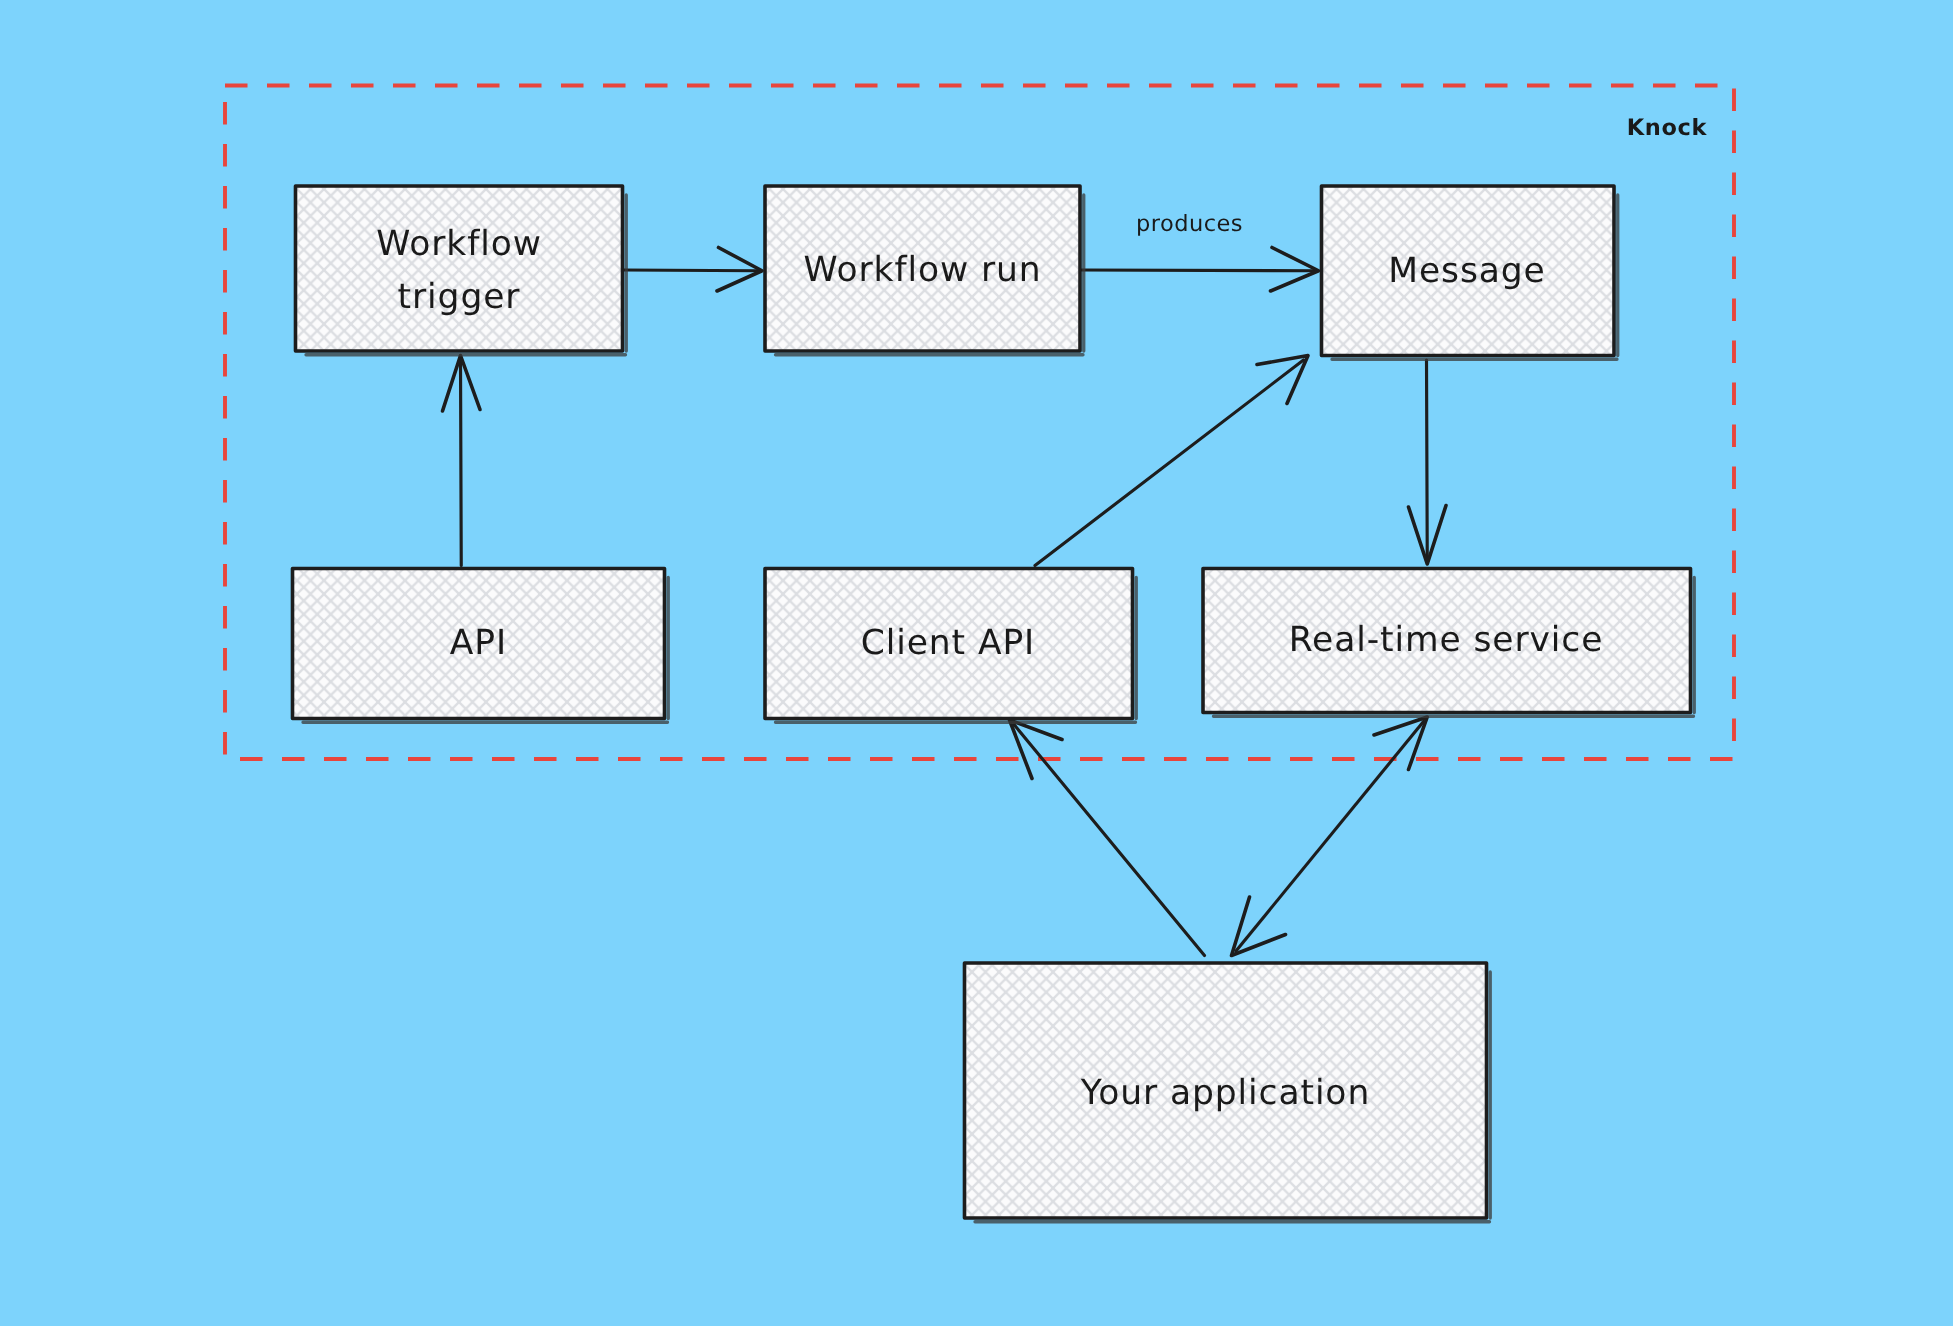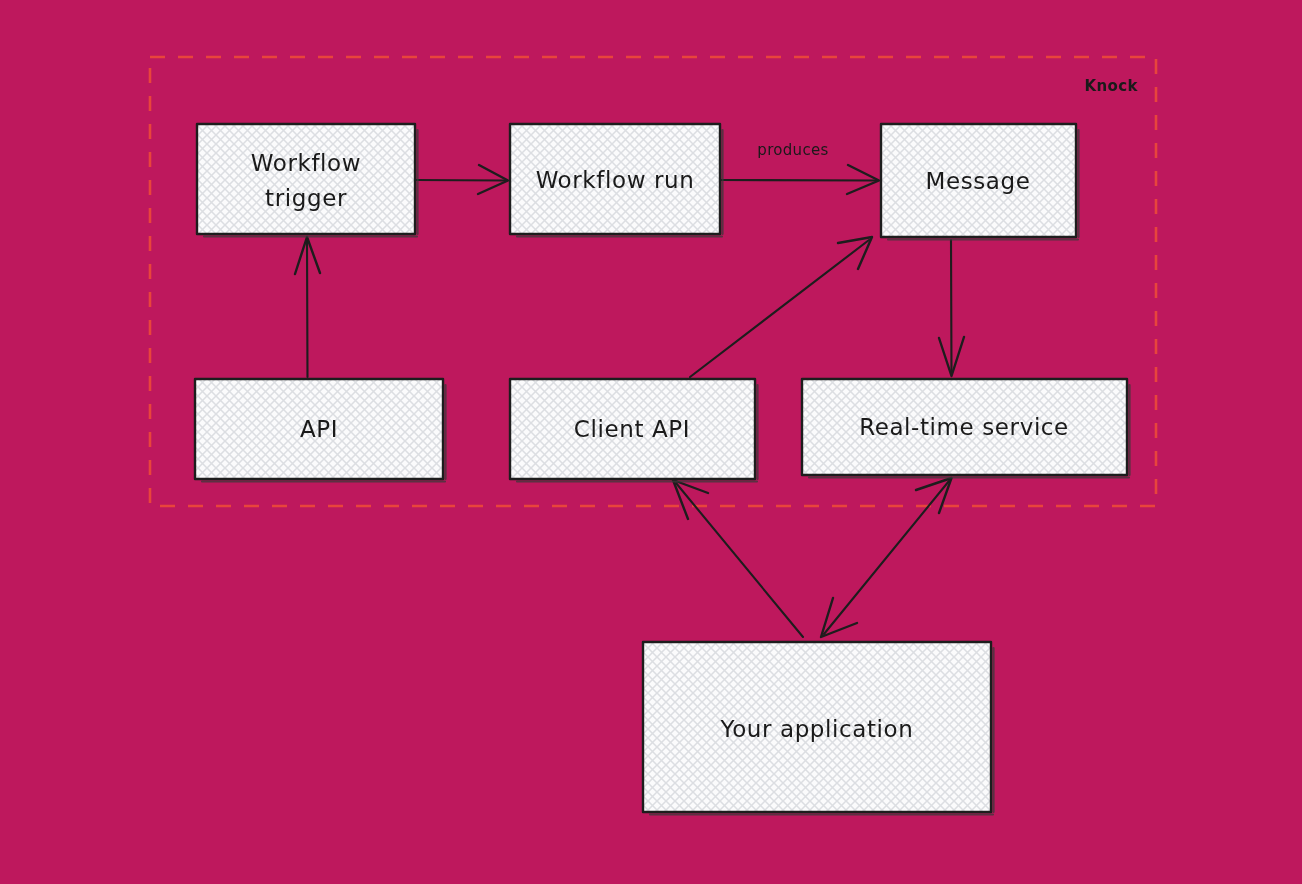--- a/index.html
+++ b/index.html
@@ -7,21 +7,21 @@
     padding: 0;
     background: #ffffff;
   }
   body {
     font-family: "DejaVu Sans", sans-serif;
   }
   #canvas {
     position: relative;
     width: 1302px;
     height: 884px;
-    background: #be185d;
+    background: #7dd3fc;
     overflow: hidden;
   }
   #diagram-svg {
     position: absolute;
     top: 0;
     left: 0;
     width: 1302px;
     height: 884px;
   }
   .node-label {

